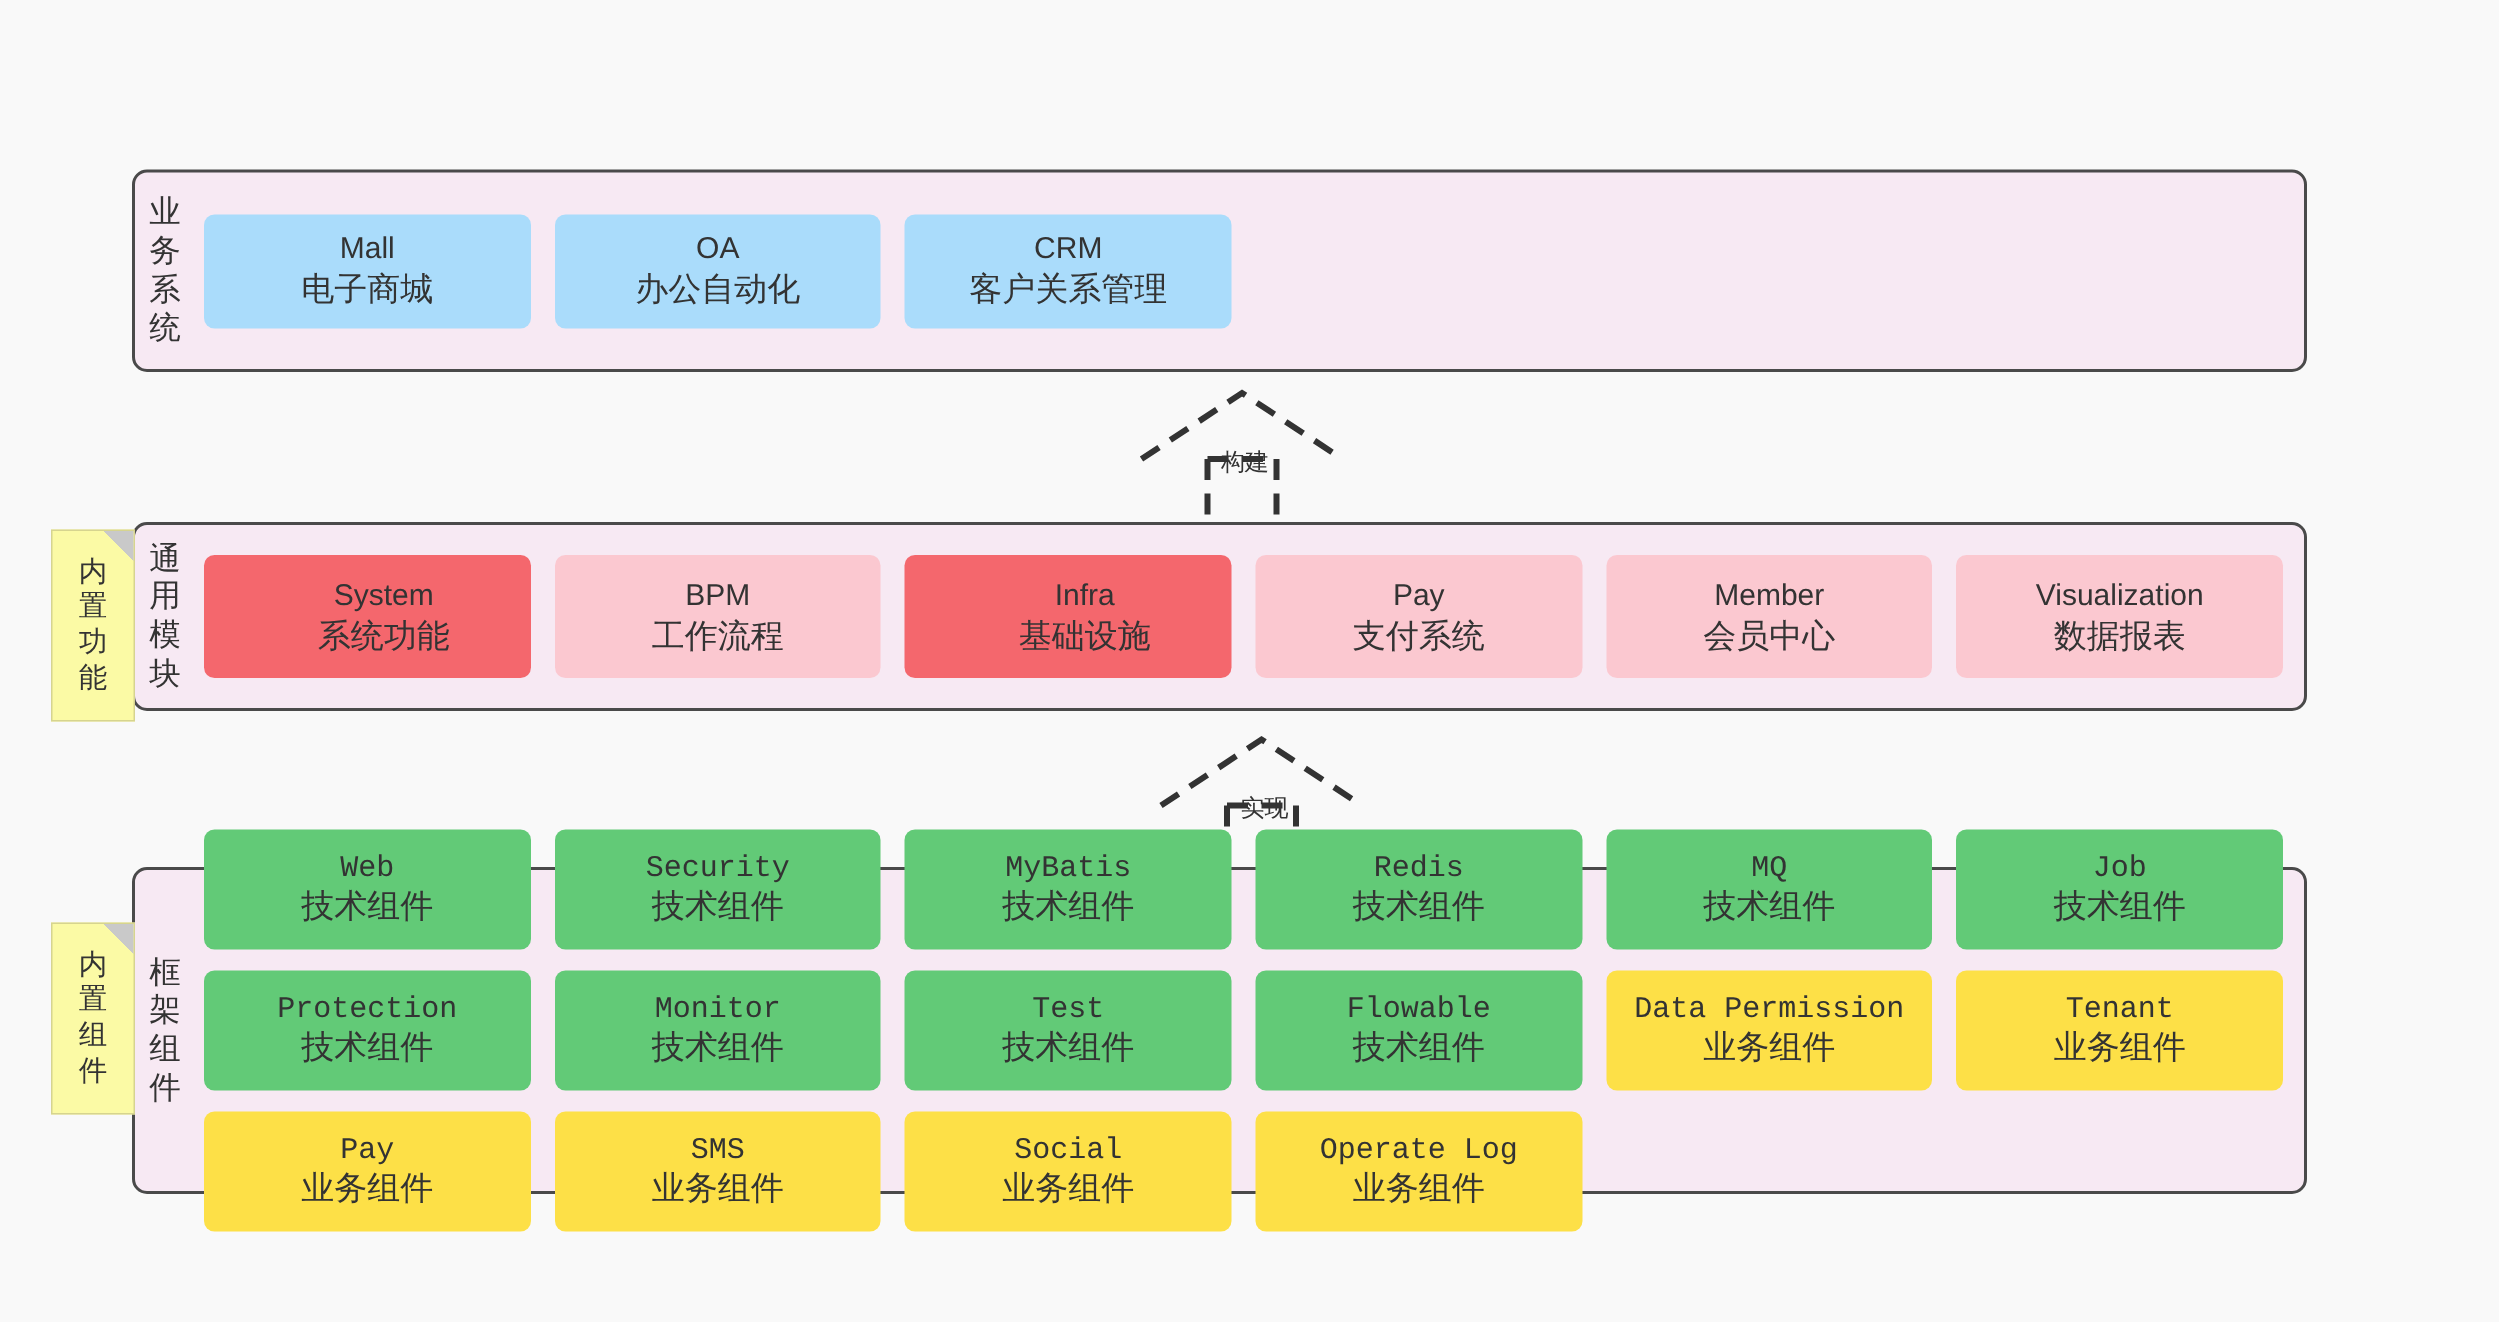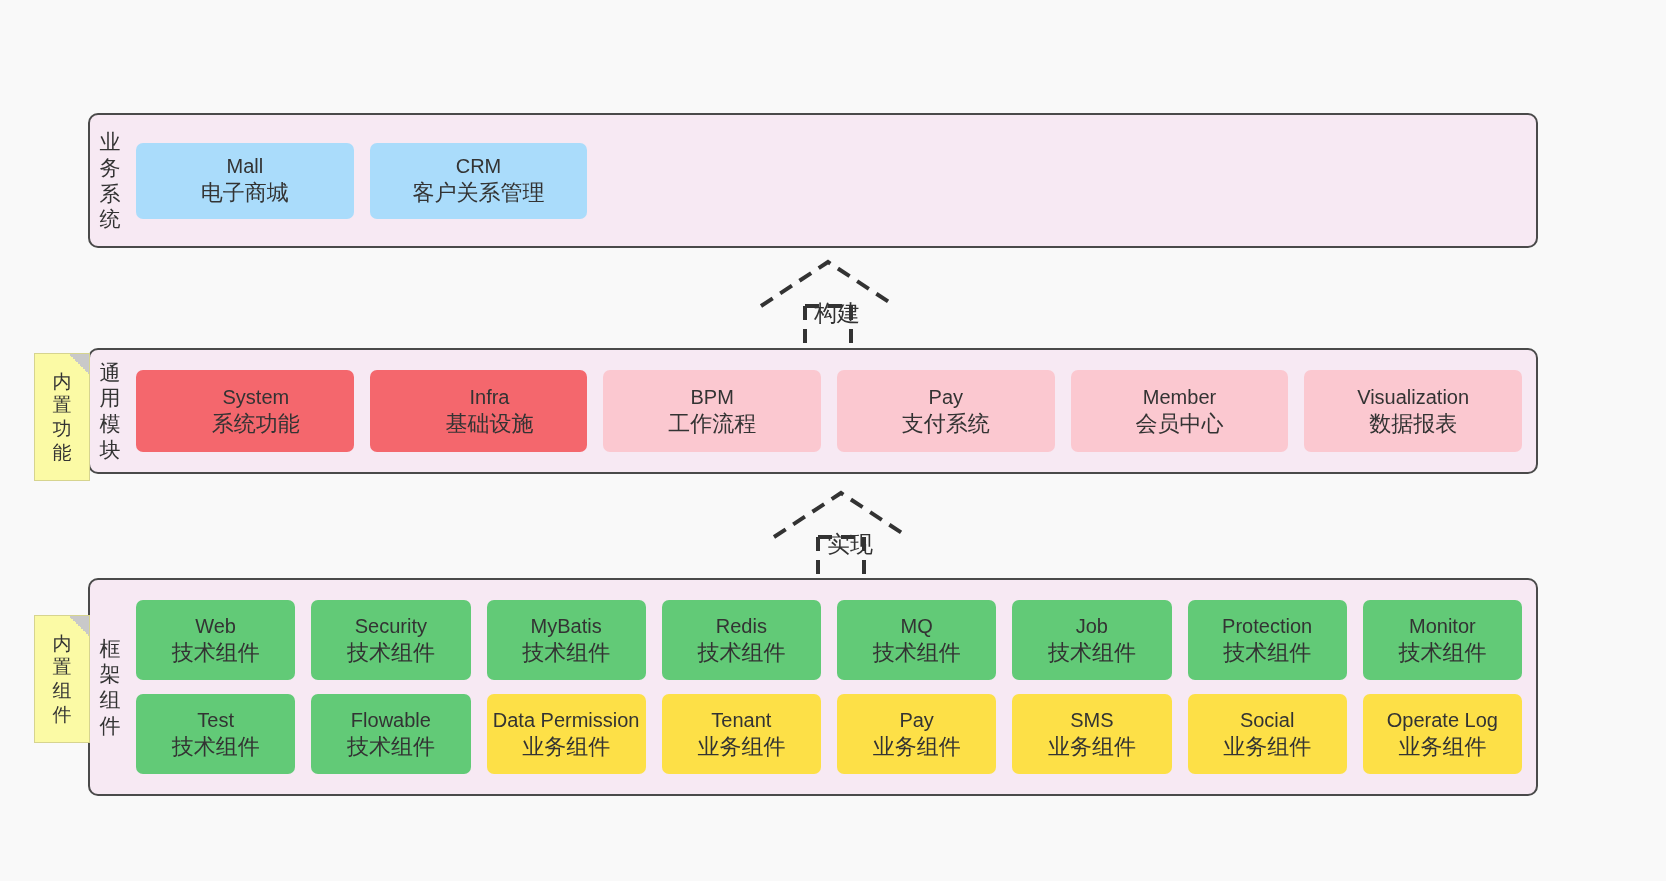--- a/index.html
+++ b/index.html
@@ -49,21 +49,21 @@
 
   
   .cards {
     flex: 1 1 auto;
     display: grid;
     gap: 14px 16px;
     align-content: center;
     padding: 0 14px 0 6px;
   }
   .cards.cols6 { grid-template-columns: repeat(6, 1fr); }
-  .cards.cols8 { grid-template-columns: repeat(8, 1fr); }
+  .cards.cols8 { grid-template-columns: repeat(6, 1fr); font-family: Liberation Mono, monospace; }
 
   .card {
     border-radius: 7px;
     display: flex;
     flex-direction: column;
     align-items: center;
     justify-content: center;
     text-align: center;
     color: #333333;
     line-height: 1.26;
@@ -103,21 +103,21 @@
     width: 20px;
     height: 20px;
     background: linear-gradient(225deg, #c9c9c9 0 50%, transparent 50% 100%);
   }
 
   
   .arrow { position: absolute; }
   .arrow svg { display: block; overflow: visible; }
   .arrow-label {
     position: absolute;
-    font-size: 23px;
+    font-size: 16px;
     color: #333333;
     background: transparent;
     white-space: nowrap;
     user-select: none;
   }
 </style>
 </head>
 <body>
 
 <div id="canvas">
@@ -128,20 +128,24 @@
       <span>务</span>
       <span>系</span>
       <span>统</span>
     </div>
     <div class="cards cols6">
       <div class="card c-blue">
         <div class="en">Mall</div>
         <div class="cn">电子商城</div>
       </div>
       <div class="card c-blue">
+        <div class="en">OA</div>
+        <div class="cn">办公自动化</div>
+      </div>
+      <div class="card c-blue">
         <div class="en">CRM</div>
         <div class="cn">客户关系管理</div>
       </div>
     </div>
   </div>
 
   <div class="arrow" style="left:757px; top:258px; width:142px; height:86px;">
     <svg width="142" height="86" viewBox="0 0 142 86">
 
       <path d="M 4 48 L 71 4 L 138 48" fill="none" stroke="#333333" stroke-width="4" stroke-dasharray="14 9" stroke-linecap="butt"></path>
@@ -156,27 +160,27 @@
       <span>通</span>
       <span>用</span>
       <span>模</span>
       <span>块</span>
     </div>
     <div class="cards cols6">
       <div class="card c-red">
         <div class="en">System</div>
         <div class="cn">系统功能</div>
       </div>
+      <div class="card c-pink">
+        <div class="en">BPM</div>
+        <div class="cn">工作流程</div>
+      </div>
       <div class="card c-red">
         <div class="en">Infra</div>
         <div class="cn">基础设施</div>
-      </div>
-      <div class="card c-pink">
-        <div class="en">BPM</div>
-        <div class="cn">工作流程</div>
       </div>
       <div class="card c-pink">
         <div class="en">Pay</div>
         <div class="cn">支付系统</div>
       </div>
       <div class="card c-pink">
         <div class="en">Member</div>
         <div class="cn">会员中心</div>
       </div>
       <div class="card c-pink">

